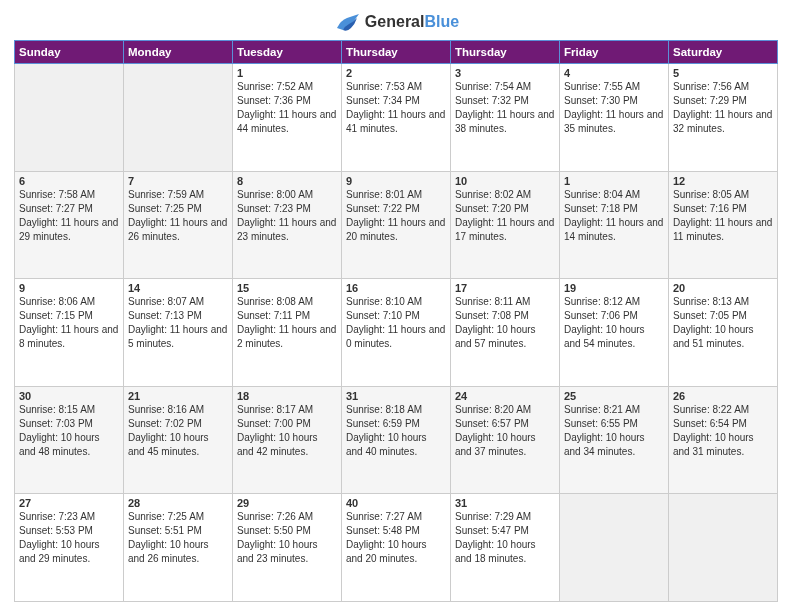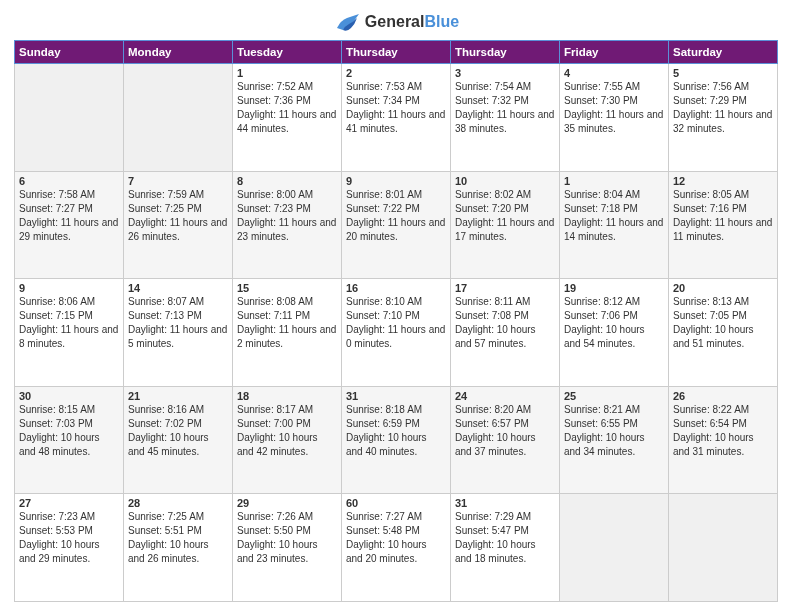--- a/index.html
+++ b/index.html
@@ -242,21 +242,21 @@
           </td>
           <td>
             <span class="day-num">28</span>
             <div class="day-info">Sunrise: 7:25 AM<br>Sunset: 5:51 PM<br>Daylight: 10 hours and 26 minutes.</div>
           </td>
           <td>
             <span class="day-num">29</span>
             <div class="day-info">Sunrise: 7:26 AM<br>Sunset: 5:50 PM<br>Daylight: 10 hours and 23 minutes.</div>
           </td>
           <td>
-            <span class="day-num">60</span>
+            <span class="day-num">40</span>
             <div class="day-info">Sunrise: 7:27 AM<br>Sunset: 5:48 PM<br>Daylight: 10 hours and 20 minutes.</div>
           </td>
           <td>
             <span class="day-num">31</span>
             <div class="day-info">Sunrise: 7:29 AM<br>Sunset: 5:47 PM<br>Daylight: 10 hours and 18 minutes.</div>
           </td>
           <td class="empty-cell"></td>
           <td class="empty-cell"></td>
         </tr>
       </tbody>

